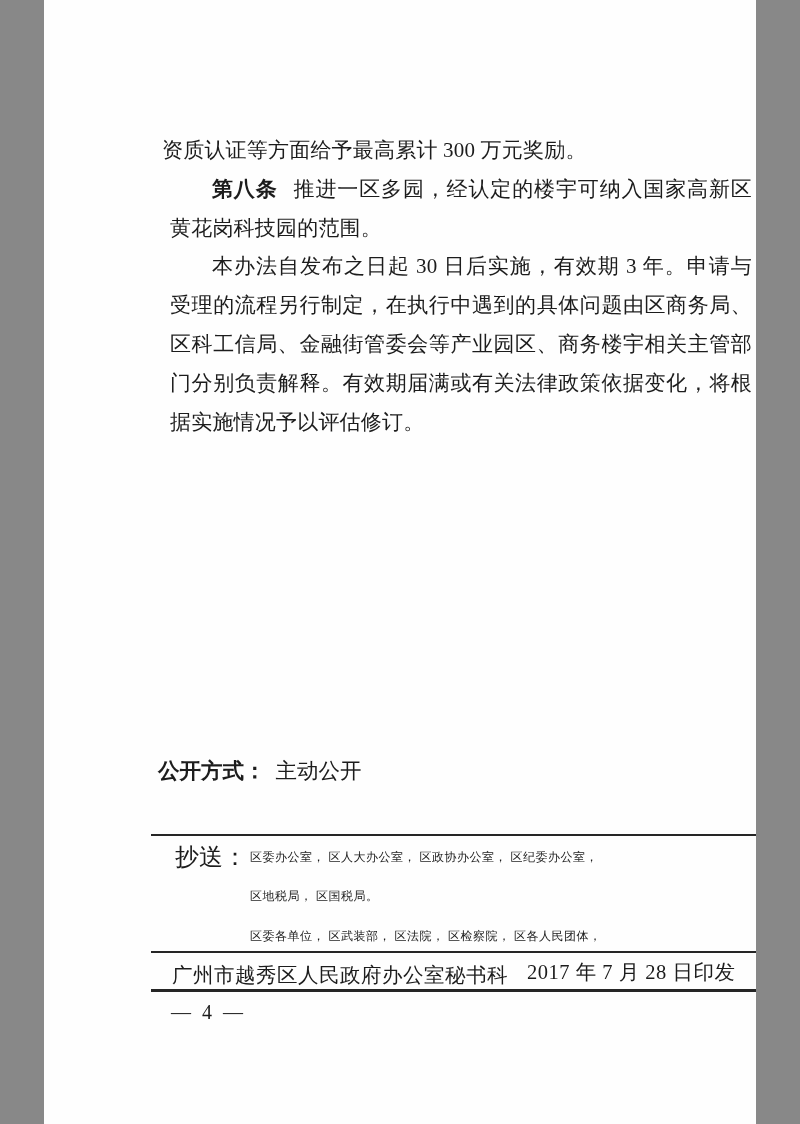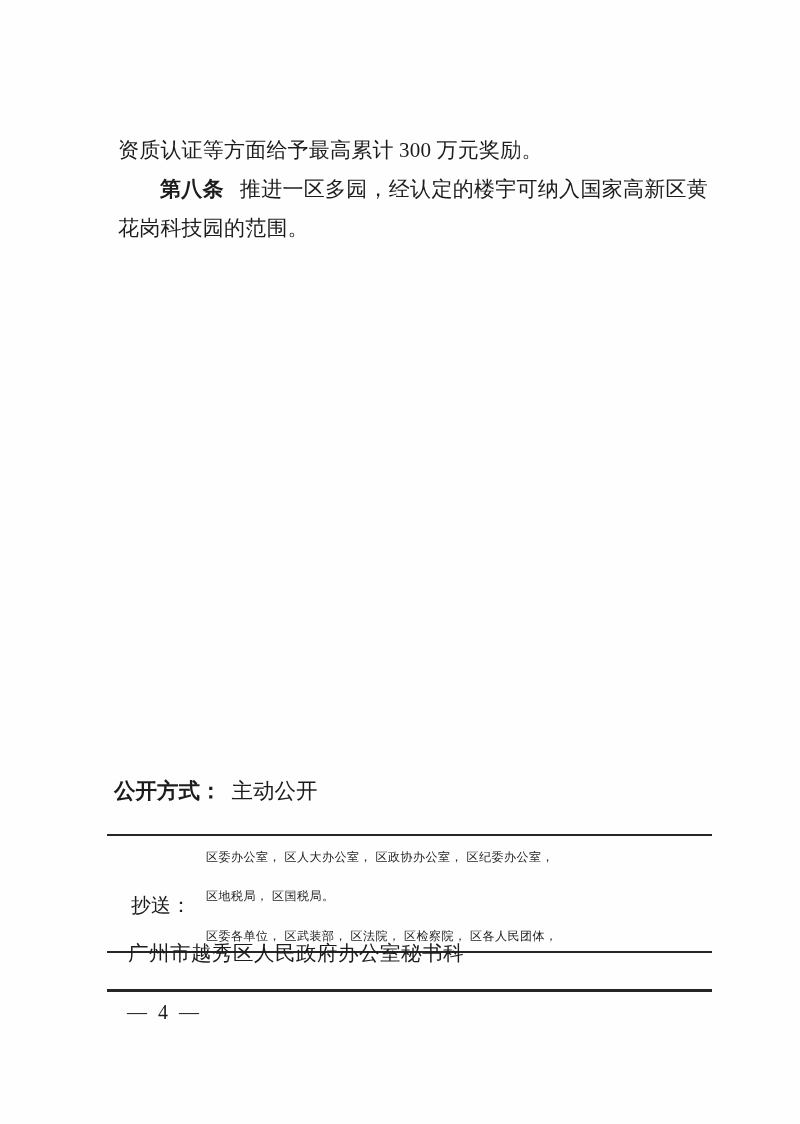--- a/index.html
+++ b/index.html
@@ -3,51 +3,51 @@
 <meta charset="utf-8">
 <style>
   html, body {
     margin: 0;
     padding: 0;
     background: #888;
     font-family: "Liberation Serif", "DejaVu Serif", serif;
   }
   .page {
     position: relative;
-    width: 800px;
+    width: 712px;
     height: 1124px;
     margin: 0 auto;
     background: #fefefe;
     color: #1c1c1c;
     overflow: hidden;
   }
   
   .body-text {
     position: absolute;
     left: 118px;
     top: 131px;
     width: 590px;
     font-size: 21px;
     line-height: 38.8px;
     text-align: justify;
     text-justify: inter-ideograph;
     letter-spacing: 0.2px;
   }
   .para { margin: 0; }
-  .para.indent { text-indent: 42px; }
+  .para.indent { text-indent: 42px; margin-left: 8px; }
   .lead {
     font-family: "Liberation Sans", "DejaVu Sans", sans-serif;
     font-weight: 700;
     margin-right: 16px;
   }
   
   .disclosure {
     position: absolute;
     left: 114px;
-    top: 776px;
+    top: 756px;
     font-size: 21.5px;
     line-height: 30px;
   }
   .disclosure .label {
     font-family: "Liberation Sans", "DejaVu Sans", sans-serif;
     font-weight: 700;
     margin-right: 10px;
   }
   
   .rule {
@@ -57,40 +57,40 @@
     height: 2px;
     background: #262626;
   }
   .rule-cc-top { top: 834px; }
   .rule-imprint-top { top: 951px; }
   .rule-imprint-bottom { top: 989px; height: 2.5px; }
   
   .cc-label {
     position: absolute;
     left: 131px;
-    top: 886px;
-    font-size: 20px;
+    top: 838px;
+    font-size: 24px;
     line-height: 39px;
   }
   .cc-lines {
     position: absolute;
     left: 196px;
     top: 838px;
     width: 530px;
     font-size: 12px;
     line-height: 39.3px;
     letter-spacing: 0.5px;
     margin-left: 10px;
   }
   .cc-lines div { white-space: nowrap; }
   
   .imprint-issuer {
     position: absolute;
     left: 128px;
-    top: 938px;
+    top: 960px;
     font-size: 20.5px;
     line-height: 30px;
     letter-spacing: 0.5px;
   }
   .imprint-date {
     position: absolute;
     left: 483px;
     top: 957px;
     font-size: 20.5px;
     line-height: 30px;
@@ -106,36 +106,38 @@
   }
 </style>
 </head>
 <body>
 
 <div class="page">
 
   <main class="body-text">
     <p class="para"><span>资质认证等方面给予最高累计 300 万元奖励。</span></p>
     <p class="para indent"><span class="lead">第八条</span><span>推进一区多园，经认定的楼宇可纳入国家高新区黄花岗科技园的范围。</span></p>
+    <p class="para indent"><span>本办法自发布之日起 30 日后实施，有效期 3 年。申请与受理的流程另行制定，在执行中遇到的具体问题由区商务局、区科工信局、金融街管委会等产业园区、商务楼宇相关主管部门分别负责解释。有效期届满或有关法律政策依据变化，将根据实施情况予以评估修订。</span></p>
   </main>
 
   <div class="disclosure">
     <span class="label">公开方式：</span><span>主动公开</span>
   </div>
 
   <div class="rule rule-cc-top"></div>
 
   <div class="cc-label">抄送：</div>
   <div class="cc-lines">
     <div>区委办公室， 区人大办公室， 区政协办公室， 区纪委办公室，</div>
     <div>区地税局， 区国税局。</div>
     <div>区委各单位， 区武装部， 区法院， 区检察院， 区各人民团体，</div>
   </div>
 
   <div class="rule rule-imprint-top"></div>
 
   <div class="imprint-issuer">广州市越秀区人民政府办公室秘书科</div>
+  <div class="imprint-date">2017 年 7 月 28 日印发</div>
 
   <div class="rule rule-imprint-bottom"></div>
 
   <div class="page-number">— 4 —</div>
 
 </div>
 
 </body></html>

